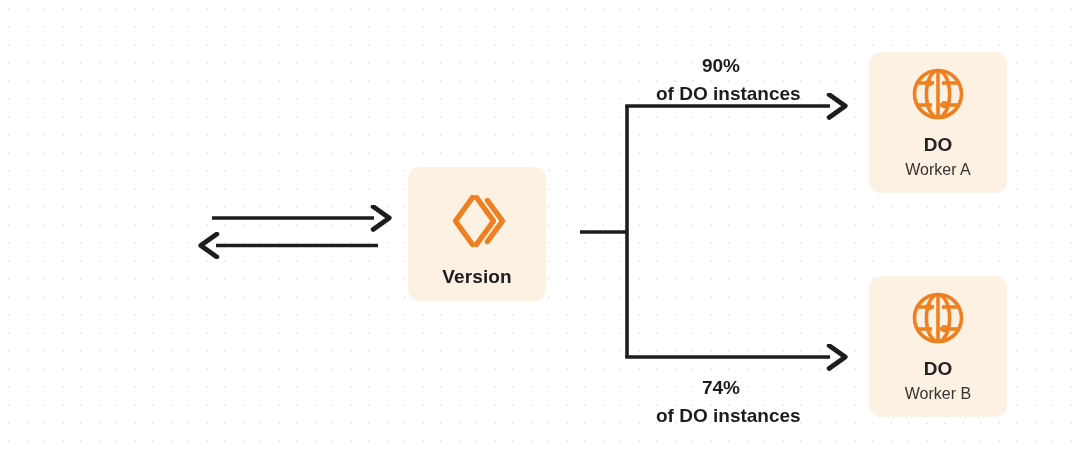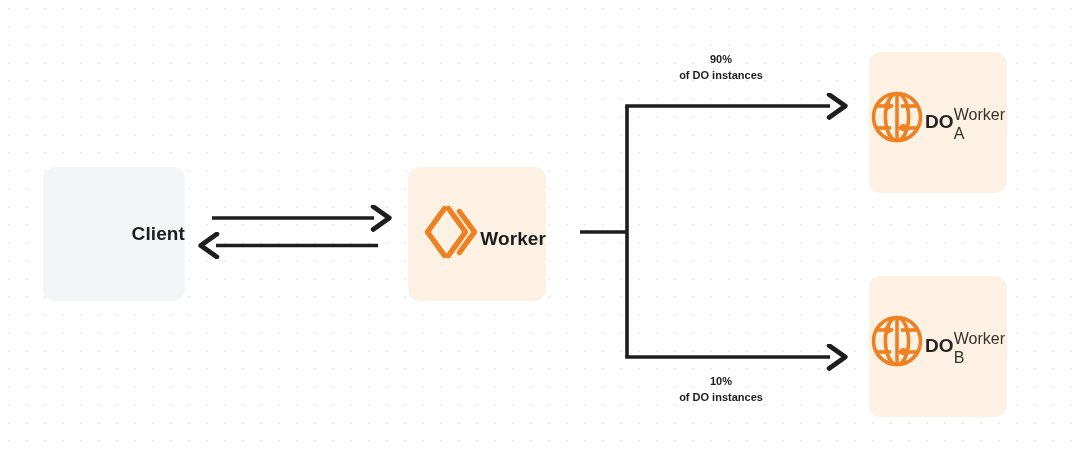--- a/index.html
+++ b/index.html
@@ -21,23 +21,23 @@
     background-image: radial-gradient(circle at 1px 1px, #eceef1 1.35px, transparent 1.5px);
     background-size: 18px 18px;
     background-position: 8px 8px;
   }
 
   
   .node {
     position: absolute;
     border-radius: 12px;
     display: flex;
-    flex-direction: row;
+    flex-direction: column;
     align-items: center;
-    justify-content: flex-end;
+    justify-content: center;
     box-sizing: border-box;
   }
   .node-client {
     left: 43px;
     top: 167px;
     width: 142px;
     height: 134px;
     background: #f4f5f7;
   }
   .node-worker {
@@ -94,21 +94,21 @@
     top: 0;
     width: 1072px;
     height: 452px;
     pointer-events: none;
   }
 
   
   .edge-label {
     position: absolute;
     text-align: center;
-    font-size: 11px;
+    font-size: 19px;
     font-weight: bold;
     color: #1d1d1f;
     line-height: 1.45;
     white-space: nowrap;
   }
   .edge-label .pct { display: block; }
   .edge-label .desc { display: block; }
   .label-top {
     left: 656px;
     top: 52px;
@@ -150,35 +150,32 @@
 
     <g>
       <path d="M 625.2 106 L 830 106" stroke="#1d1d1f" stroke-width="3.6" fill="none" marker-end="url(#arrow-right)"></path>
     </g>
 
     <g>
       <path d="M 625.2 357 L 830 357" stroke="#1d1d1f" stroke-width="3.6" fill="none" marker-end="url(#arrow-right)"></path>
     </g>
   </svg>
 
-  <div class="node node-client">
-    <span class="node-title">Client</span>
-  </div>
 
   <div class="node node-worker">
     <span class="icon-wrap worker-icon-wrap">
       <svg width="62" height="62" viewBox="0 0 62 62" xmlns="http://www.w3.org/2000/svg">
         <g fill="none" stroke="#ef8022" stroke-width="5.4" stroke-linecap="round" stroke-linejoin="round">
           <path d="M 26.5 7.5 L 9.5 31 L 26.5 54.5"></path>
           <path d="M 30.5 7.5 L 47.5 31 L 30.5 54.5"></path>
           <path d="M 41.5 10.5 L 56.5 31 L 41.5 51.5"></path>
         </g>
       </svg>
     </span>
-    <span class="node-title">Worker</span>
+    <span class="node-title">Version</span>
   </div>
 
   <div class="node node-do-a">
     <span class="icon-wrap do-icon-wrap">
       <svg width="56" height="56" viewBox="0 0 56 56" xmlns="http://www.w3.org/2000/svg">
         <g fill="none" stroke="#ef8022" stroke-width="3.6">
           <circle cx="28" cy="28" r="23.5"></circle>
           <ellipse cx="28" cy="28" rx="11.6" ry="23.5"></ellipse>
           <line x1="28" y1="4.5" x2="28" y2="51.5"></line>
           <line x1="7.5" y1="17" x2="24" y2="17"></line>
@@ -213,17 +210,17 @@
     <span class="node-title node-title-dark">DO</span>
     <span class="node-sub">Worker B</span>
   </div>
 
   <div class="edge-label label-top">
     <span class="pct">90%</span>
     <span class="desc">of DO instances</span>
   </div>
 
   <div class="edge-label label-bottom">
-    <span class="pct">10%</span>
+    <span class="pct">74%</span>
     <span class="desc">of DO instances</span>
   </div>
 
 </div>
 
 </body></html>

